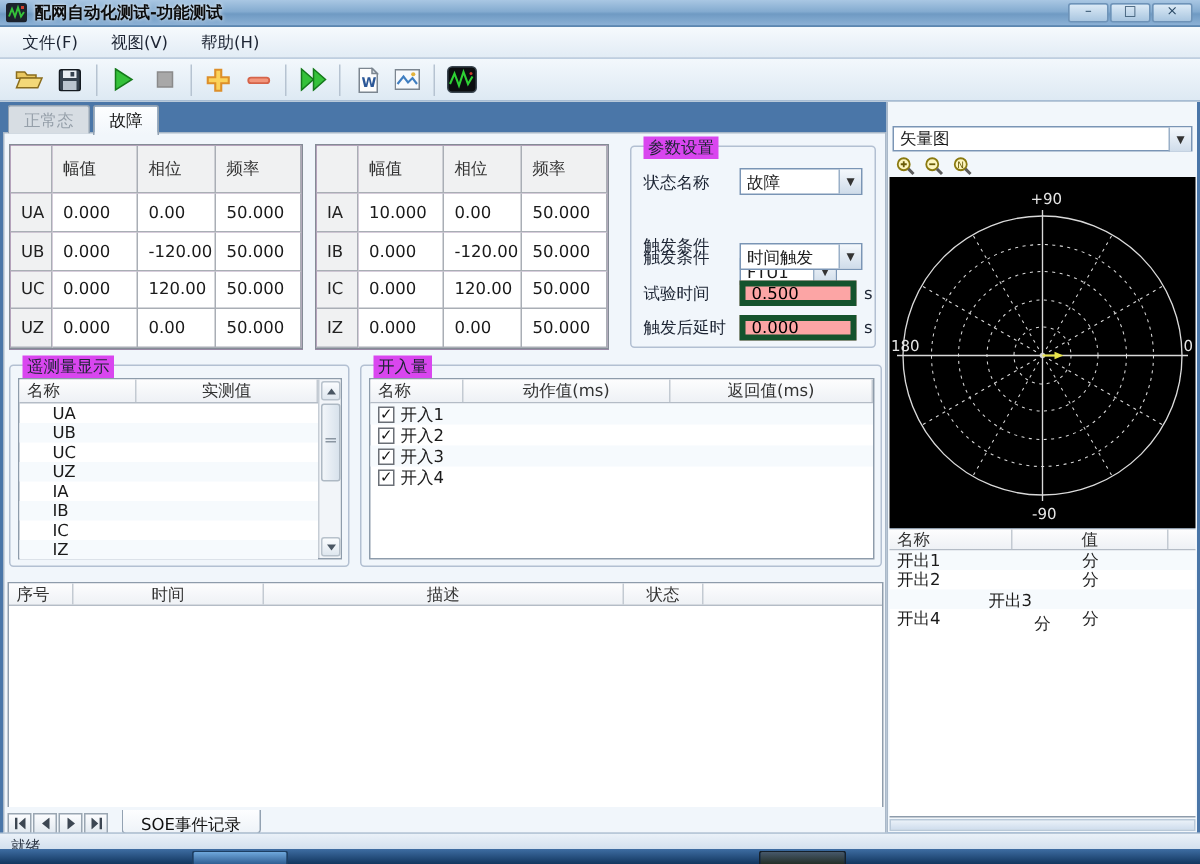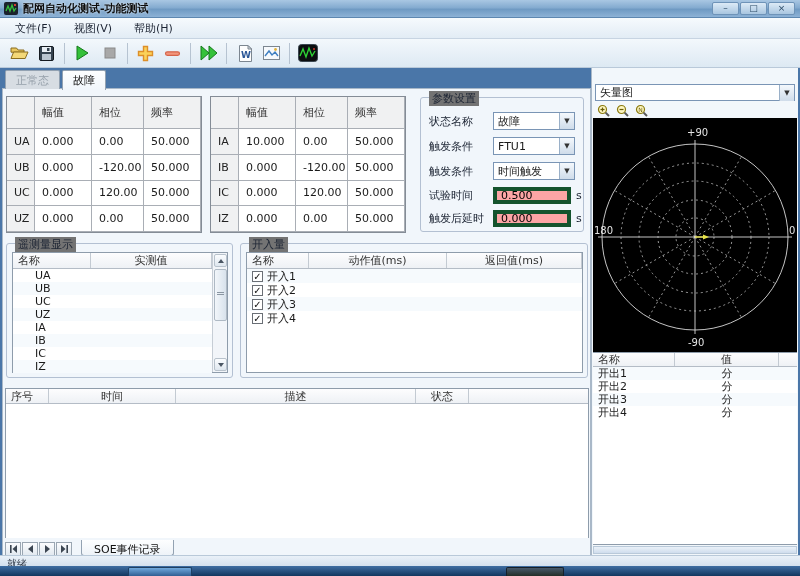--- a/index.html
+++ b/index.html
@@ -40,21 +40,21 @@
 
 
 .grid-table { position:absolute; border:1px solid #848c96; background:#701a75; display:grid; }
 .gt-cell { border-right:1px solid #a9aeb5; border-bottom:1px solid #a9aeb5;
   display:flex; align-items:center; padding-left:7px; background:#fff; overflow:hidden; }
 .gt-head { background:#f0f1f2; color:#333; }
 .gt-rowhdr { background:#f0f1f2; color:#222; }
 
 
 .groupbox { position:absolute; border:1px solid #b3c0d2; border-radius:3px; }
-.groupbox-title { position:absolute; top:-7px; left:8px; background:#737373; padding:0 3px; color:#1c2433; }
+.groupbox-title { position:absolute; top:-7px; left:8px; background:#d946ef; padding:0 3px; color:#1c2433; }
 
 
 .param-row { position:absolute; left:8px; display:flex; align-items:center; }
 .param-label { width:64px; color:#1c2433; }
 .dropdown { display:flex; border:1px solid #7a95b5; background:#fff; height:18px; align-items:center; }
 .dropdown .dd-text { flex:1; padding-left:4px; overflow:hidden; white-space:nowrap; }
 .dd-arrow { width:15px; height:16px; border-left:1px solid #9ab0c8;
   background:linear-gradient(180deg,#f4f8fc,#cfdcea); display:flex; align-items:center; justify-content:center;
   font-size:7px; color:#333; }
 .text-input { border:4px solid #14532d; height:17px; padding:0 4px; font:11px "DejaVu Sans",sans-serif; background:#fca5a5; }
@@ -269,21 +269,21 @@
 
     <div class="param-row" style="top:14px;">
       <span class="param-label">状态名称</span>
       <div class="dropdown" style="width:82px;">
         <span class="dd-text">故障</span>
         <span class="dd-arrow">▼</span>
       </div>
     </div>
     <div class="param-row" style="top:39px;">
       <span class="param-label">触发条件</span>
-      <div class="dropdown" style="width:82px;">
+      <div class="dropdown" style="width:65px;margin-top:35px;">
         <span class="dd-text">FTU1</span>
         <span class="dd-arrow">▼</span>
       </div>
     </div>
     <div class="param-row" style="top:64px;">
       <span class="param-label">触发条件</span>
       <div class="dropdown" style="width:82px;">
         <span class="dd-text">时间触发</span>
         <span class="dd-arrow">▼</span>
       </div>
@@ -483,21 +483,21 @@
         <div class="lv-h" style="flex:1; border-right:none;"></div>
       </div>
       <div class="lv-row" style="height:13px;">
         <span style="width:82px; padding-left:5px;">开出1</span>
         <span style="width:104px; text-align:center;">分</span>
       </div>
       <div class="lv-row" style="height:13px;">
         <span style="width:82px; padding-left:5px;">开出2</span>
         <span style="width:104px; text-align:center;">分</span>
       </div>
-      <div class="lv-row" style="height:13px;">
+      <div class="lv-row" style="height:13px;flex-direction:column;">
         <span style="width:82px; padding-left:5px;">开出3</span>
         <span style="width:104px; text-align:center;">分</span>
       </div>
       <div class="lv-row" style="height:13px;">
         <span style="width:82px; padding-left:5px;">开出4</span>
         <span style="width:104px; text-align:center;">分</span>
       </div>
     </div>
     <div class="right-bottom-bar"></div>
   </div>

